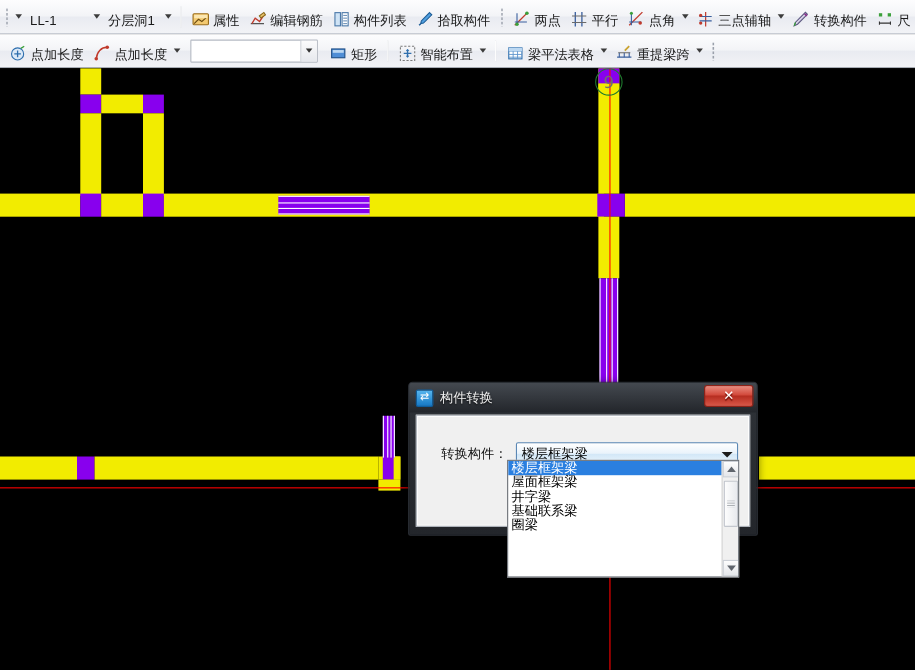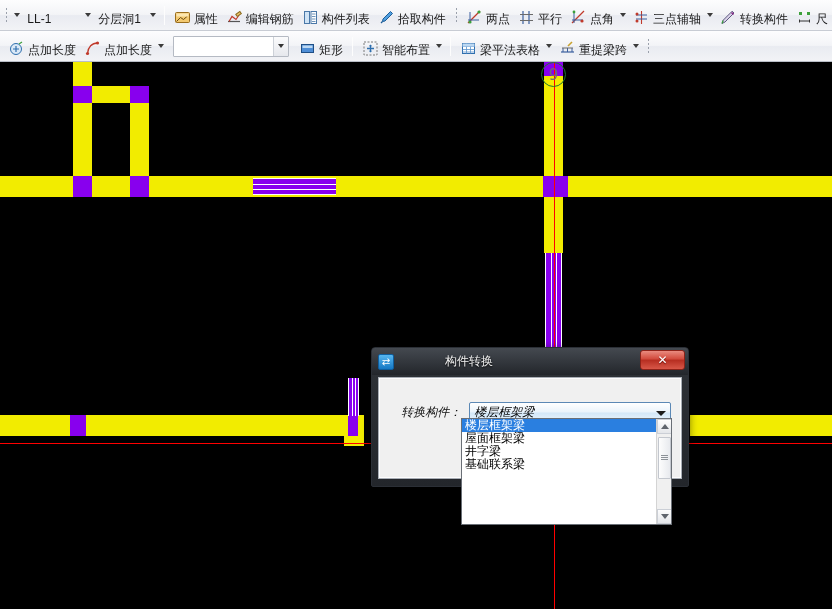--- a/index.html
+++ b/index.html
@@ -110,37 +110,37 @@
     padding: 0 3px 0 6px; border-radius: 3px 3px 0 0;
     background: linear-gradient(to bottom, rgba(70,75,82,.92), rgba(34,37,42,.92));
   }
   #dlg-icon {
     width: 16px; height: 16px; flex: 0 0 16px; margin-right: 6px;
     background: linear-gradient(to bottom,#57b6ef,#1678c4);
     border: 1px solid #0f5e9e; border-radius: 2px;
     display: flex; align-items: center; justify-content: center;
     font-size: 10px; color: #fff; line-height: 1;
   }
-  #dlg-title { font-size: 12px; color: #f2f2f2; text-shadow: 0 1px 2px #000; margin-left: 45px; }
+  #dlg-title { font-size: 12px; color: #f2f2f2; text-shadow: 0 1px 2px #000; }
   #dlg-close {
     position: absolute; right: 3px; top: 2px; width: 45px; height: 20px;
     background: linear-gradient(to bottom,#e98b7f 0%,#d2493b 45%,#b62d20 50%,#d85748 100%);
     border: 1px solid #8d2218; border-radius: 3px;
     color: #fff; font-size: 12px; font-weight: bold;
     display: flex; align-items: center; justify-content: center;
     text-shadow: 0 1px 1px #6d1009;
   }
   #dialog-body {
     position: absolute; left: 6px; right: 6px; top: 29px; bottom: 7px;
     background: #f0f0f0; border: 1px solid #a9aeb6;
     box-shadow: inset 0 0 0 1px #fdfdfd;
   }
   #form-row {
     position: absolute; left: 10px; top: 24px; right: 10px;
-    display: flex; align-items: center; font-style: italic;
+    display: flex; align-items: center;
   }
   #combo-label { font-size: 12px; color: #111; width: 84px; text-align: right; padding-right: 8px; }
   #combo-box {
     position: relative; width: 212px; height: 21px;
     border: 1px solid #5b88b5; border-radius: 2px;
     background: linear-gradient(to bottom,#ffffff 0%,#eaf3fb 48%,#d3e7f7 52%,#eaf5fd 100%);
     display: flex; align-items: center; padding-left: 4px;
     font-size: 12px; color: #000;
   }
   #combo-arrow {
@@ -471,20 +471,21 @@
       </div>
     </div>
   </div>
 
   <div id="dropdown-list">
     <div id="dd-options">
         <div class="dd-item sel" style="width: 195px;">楼层框架梁</div>
         <div class="dd-item" style="width: 160px;">屋面框架梁</div>
         <div class="dd-item" style="width: 156px;">井字梁</div>
         <div class="dd-item" style="width: 195px;">基础联系梁</div>
+        <div class="dd-item" style="width: 195px;">圈梁</div>
       </div>
     <div id="dd-scrollbar">
       <div class="dd-sb-btn up">
           <i></i>
         </div>
       <div id="dd-sb-thumb">
           <span></span>
         </div>
       <div class="dd-sb-btn down">
           <i></i>

